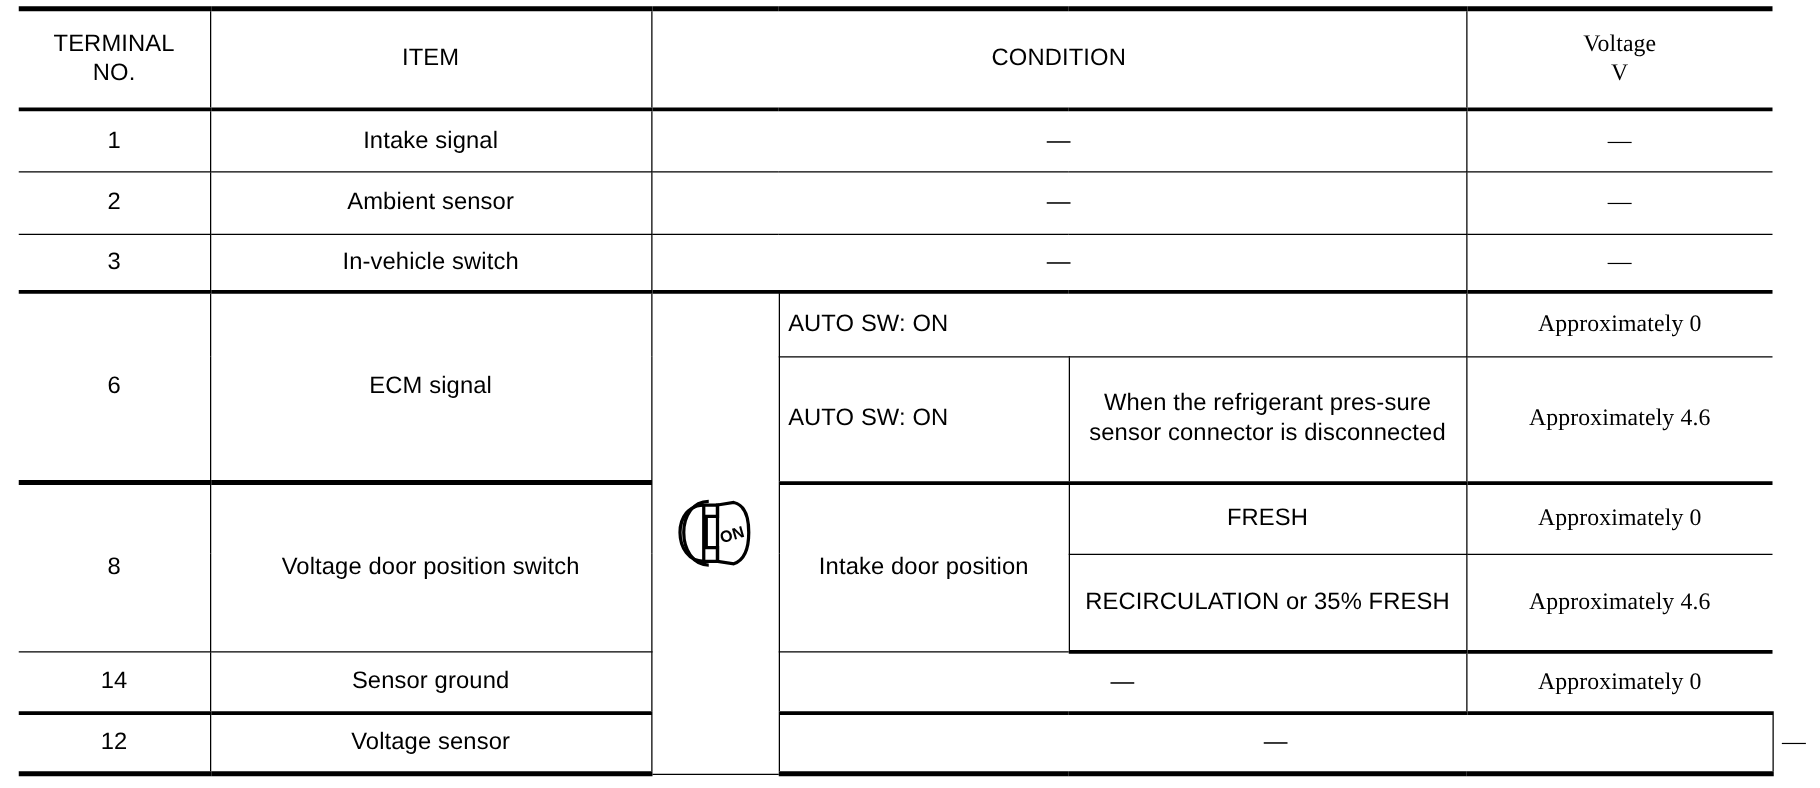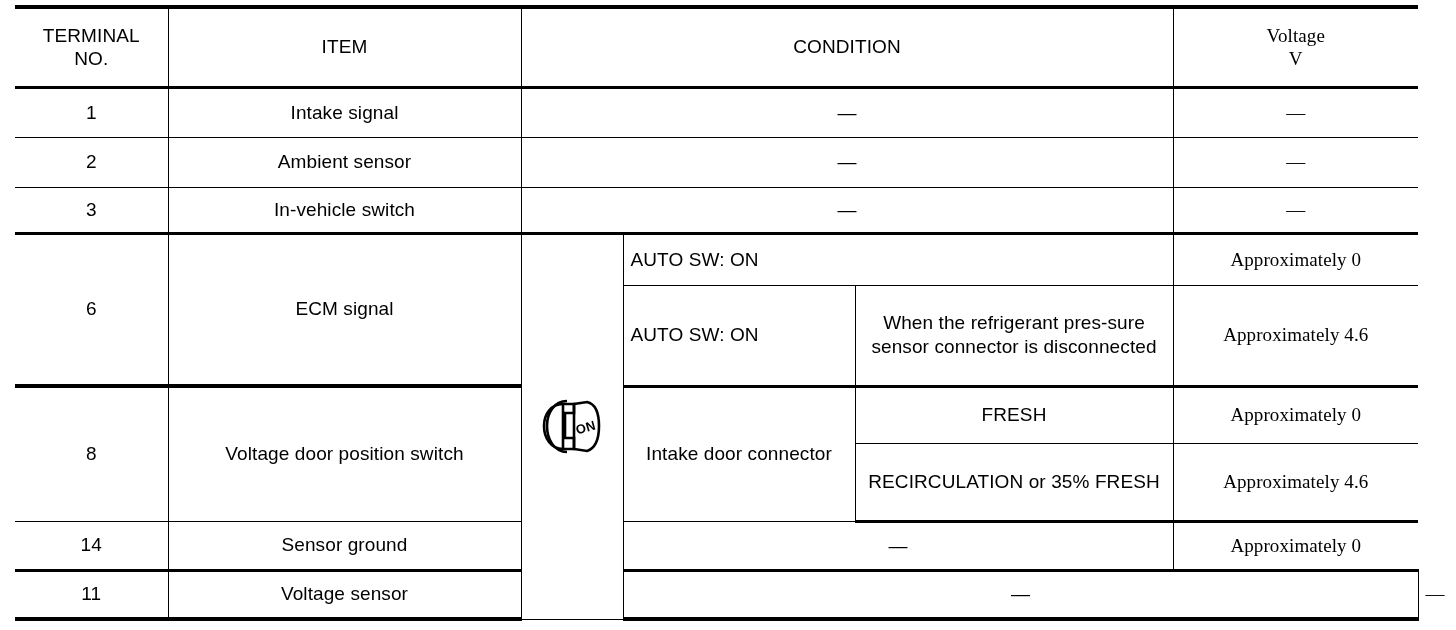--- a/index.html
+++ b/index.html
@@ -140,39 +140,39 @@
 
       <tr style="height:101px">
         <td class="t-thickb" style="text-align:left">AUTO SW: ON</td>
         <td class="t-thickb">When the refrigerant pres-sure sensor connector is disconnected</td>
         <td class="edge-r t-thickb">Approximately 4.6</td>
       </tr>
 
       <tr style="height:57px">
         <td class="edge-l t-top" rowspan="2">8</td>
         <td class="t-top" rowspan="2">Voltage door position switch</td>
-        <td rowspan="2">Intake door connector</td>
+        <td rowspan="2">Intake door position</td>
         <td>FRESH</td>
         <td class="edge-r">Approximately 0</td>
       </tr>
 
       <tr style="height:78px">
         <td class="t-thickb">RECIRCULATION or 35% FRESH</td>
         <td class="edge-r t-thickb">Approximately 4.6</td>
       </tr>
 
       <tr style="height:49px">
         <td class="edge-l t-thickb">14</td>
         <td class="t-thickb">Sensor ground</td>
         <td class="dash t-thickb" colspan="2">—</td>
         <td class="edge-r t-thickb">Approximately 0</td>
       </tr>
 
       <tr style="height:49px">
-        <td class="edge-l t-bottom">11</td>
+        <td class="edge-l t-bottom">12</td>
         <td class="t-bottom">Voltage sensor</td>
         <td class="dash t-bottom" colspan="3">—</td>
         <td class="dash edge-r t-bottom">—</td>
       </tr>
 
     </tbody>
   </table>
 
 </div>
 

